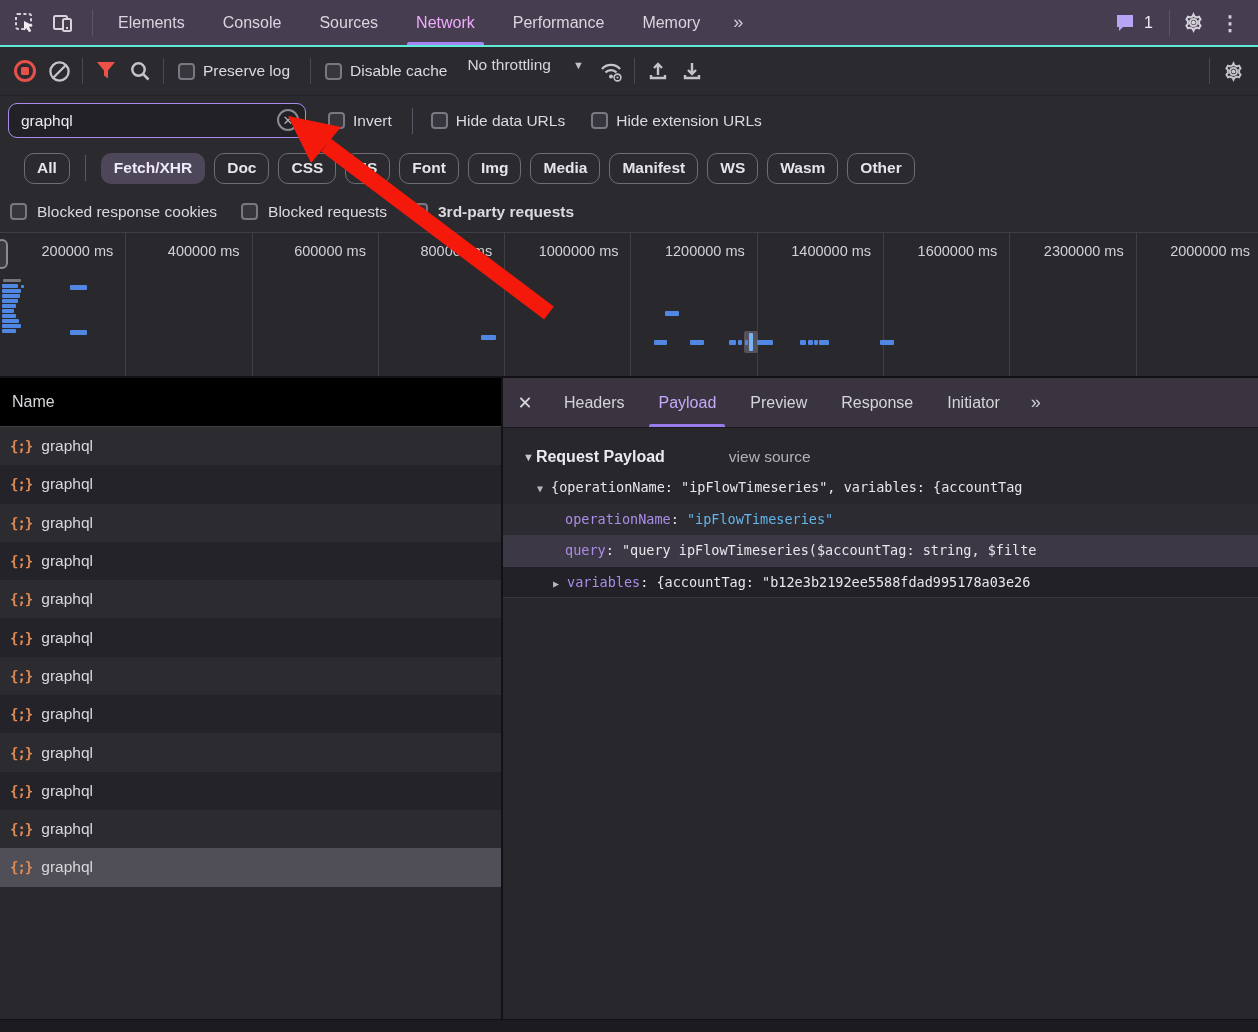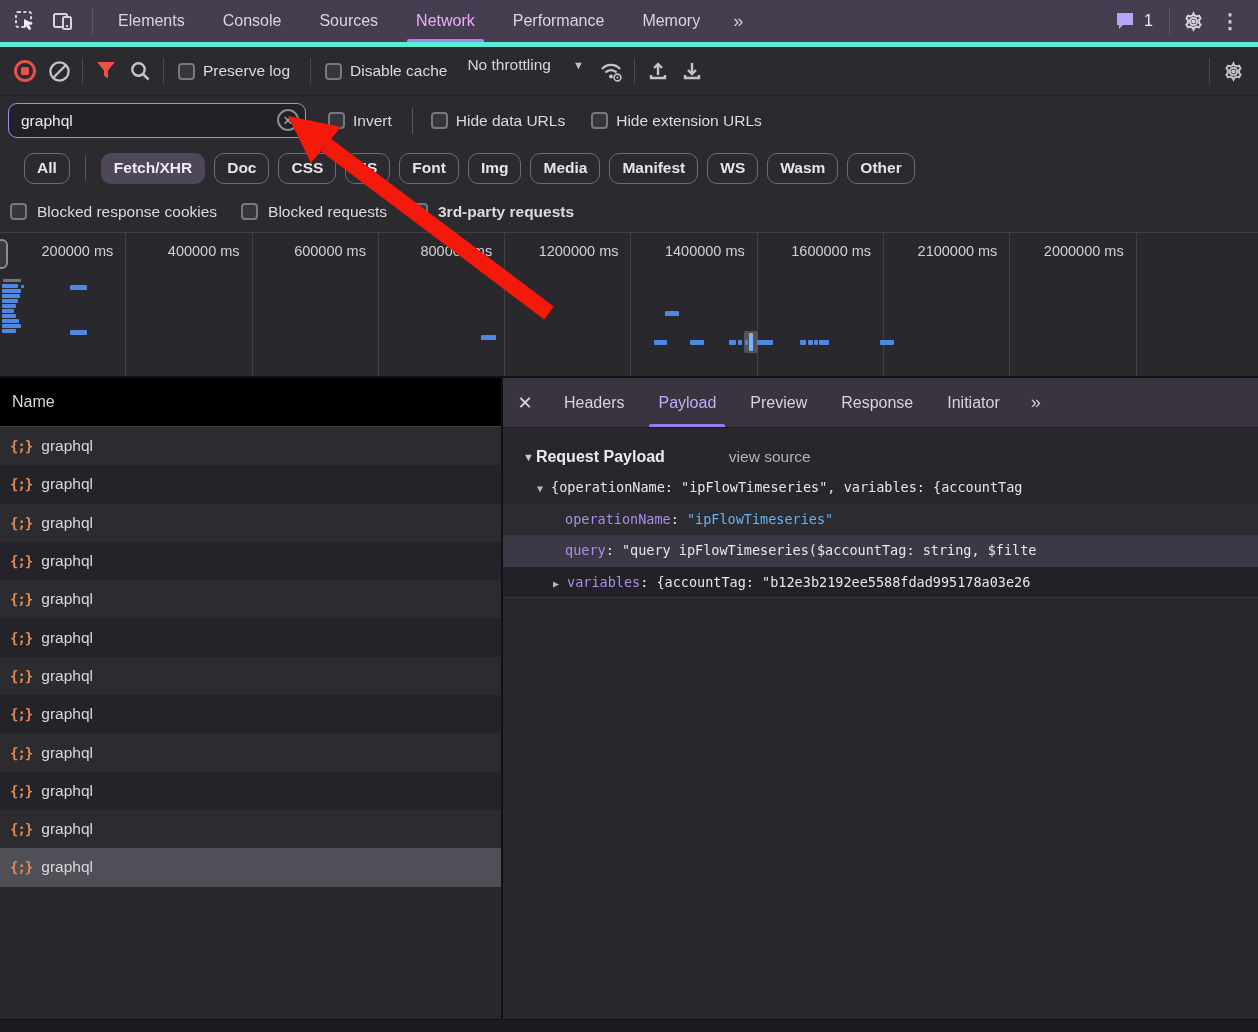--- a/index.html
+++ b/index.html
@@ -1,21 +1,21 @@
 <!DOCTYPE html>
 <html><head>
 <meta charset="utf-8">
 <style>
   * { margin:0; padding:0; box-sizing:border-box; }
   html,body { width:1258px; height:1032px; overflow:hidden; background:#242327;
     font-family:"Liberation Sans", sans-serif; -webkit-font-smoothing:antialiased; }
   .page { position:relative; width:1258px; height:1032px; background:#29282d; }
 
   
-  .topbar { height:47px; background:#463e50; display:flex; align-items:center; border-bottom:5px solid #5eead4; }
+  .topbar { height:47px; background:#463e50; display:flex; align-items:center; border-bottom:2px solid #5eead4; }
   .topbar .left-icons { display:flex; align-items:center; gap:4px; padding:0 6px 0 8px; }
   .icon-btn { width:34px; height:34px; display:flex; align-items:center; justify-content:center; border-radius:4px; flex:none; }
   .vdiv { width:1px; height:26px; background:#5d5566; margin:0 6px; flex:none; }
   .tabs { display:flex; align-items:center; height:100%; }
   .tab { padding:0 19px; height:100%; display:flex; align-items:center; color:#d9d6de; font-size:16px; position:relative; }
   .tab.sel { color:#f0abfc; }
   .tab.sel::after { content:""; position:absolute; left:10px; right:10px; bottom:0; height:3px; background:#a586f2; border-radius:2px 2px 0 0; }
   .more-chev { color:#cfccd6; font-size:18px; letter-spacing:-2px; padding:0 14px; }
   .topbar .right { margin-left:auto; display:flex; align-items:center; padding-right:8px; }
   .issue-count { color:#eceaf0; font-size:16px; margin:0 10px 0 6px; }
@@ -254,24 +254,25 @@
       <span class="checkbox"></span>
       <span class="cklabel" style="margin-left: 10px; font-weight: bold;">3rd-party requests</span>
     </div>
 
   <div class="timeline" id="timeline">
     <div class="tl-cols" id="tl-cols">
         <div class="tl-col">200000 ms</div>
         <div class="tl-col">400000 ms</div>
         <div class="tl-col">600000 ms</div>
         <div class="tl-col">800000 ms</div>
+        <div class="tl-col">1000000 ms</div>
         <div class="tl-col">1200000 ms</div>
         <div class="tl-col">1400000 ms</div>
         <div class="tl-col">1600000 ms</div>
-        <div class="tl-col">2100000 ms</div>
+        <div class="tl-col">2300000 ms</div>
         <div class="tl-col">2000000 ms</div>
       </div>
     <div class="tl-handle"></div>
   <div class="tl-bar marker" style="left: 3px; top: 46px; width: 18px; height: 3px;"></div>
       <div class="tl-bar req" style="left: 2px; top: 51px; width: 16px; height: 4px;"></div>
       <div class="tl-bar req" style="left: 21px; top: 52px; width: 3px; height: 3px;"></div>
       <div class="tl-bar req" style="left: 2px; top: 56px; width: 19px; height: 4px;"></div>
       <div class="tl-bar req" style="left: 2px; top: 61px; width: 18px; height: 4px;"></div>
       <div class="tl-bar req" style="left: 2px; top: 66px; width: 16px; height: 4px;"></div>
       <div class="tl-bar req" style="left: 2px; top: 71px; width: 14px; height: 4px;"></div>

